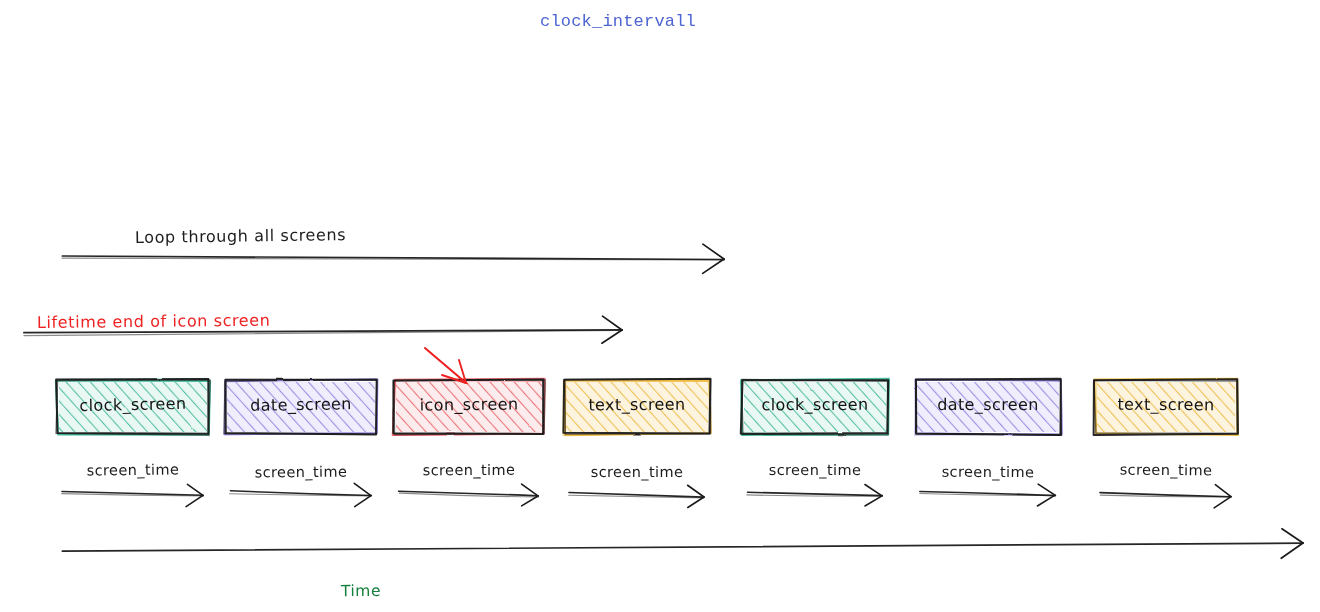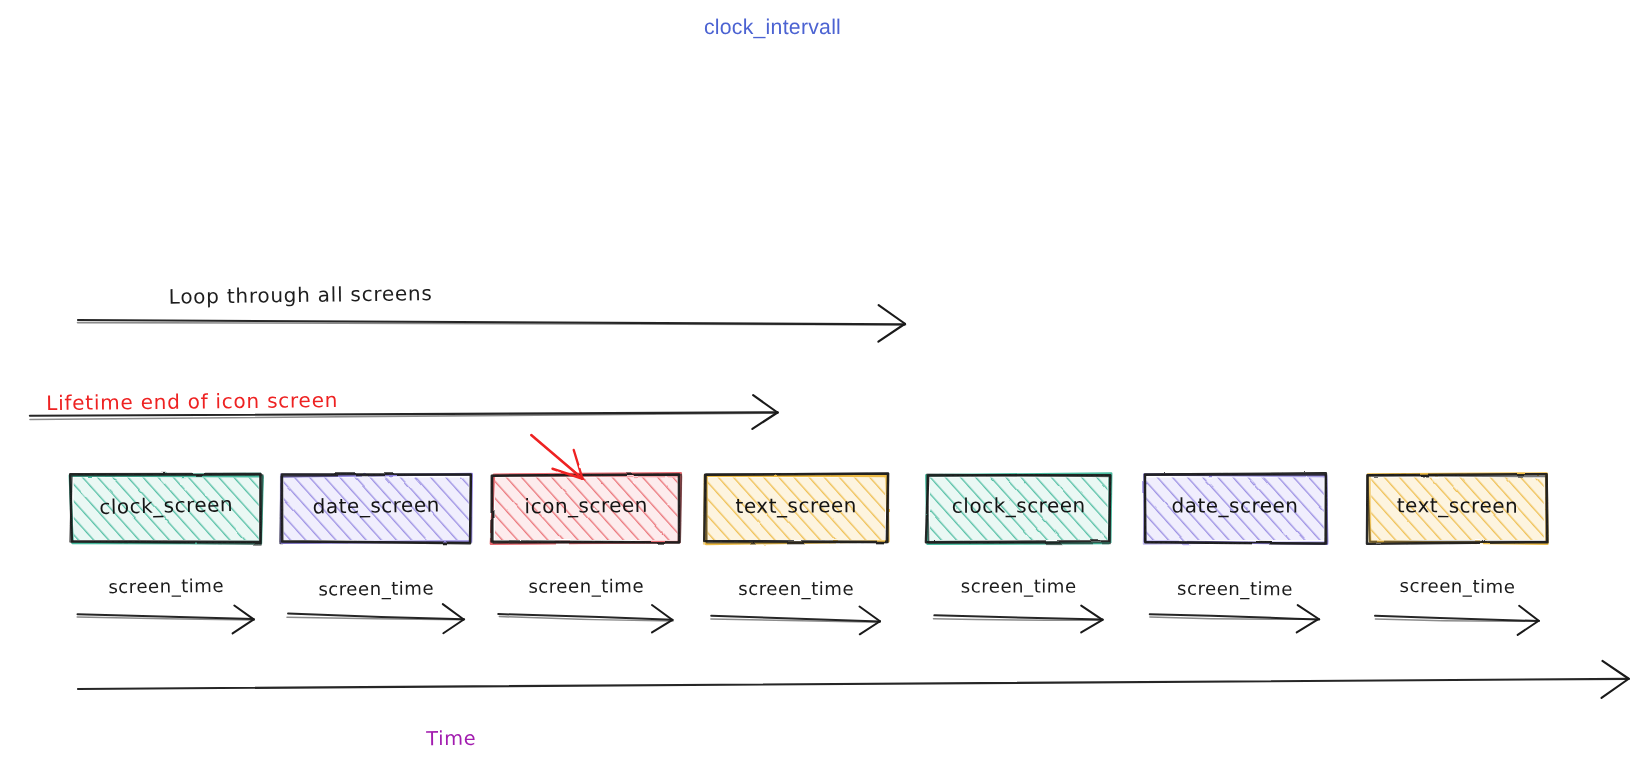--- a/index.html
+++ b/index.html
@@ -20,21 +20,21 @@
     width: 1320px;
     height: 612px;
   }
   .title {
     position: absolute;
     left: 0;
     top: 12px;
     width: 1236px;
     text-align: center;
     color: #4c63d2;
-    font-family: Liberation Sans, sans-serif;
+    font-family: Liberation Mono, monospace;
     font-size: 17px;
     letter-spacing: 0.2px;
   }
   
   .hand {
     position: absolute;
     font-family: "DejaVu Sans", sans-serif;
     font-size: 16px;
     color: #1d1d1d;
     white-space: nowrap;
@@ -55,21 +55,21 @@
     font-family: "DejaVu Sans", sans-serif;
     font-size: 14.5px;
     color: #1b1b1b;
     white-space: nowrap;
     letter-spacing: 0.4px;
   }
   .time-label {
     position: absolute;
     font-family: "DejaVu Sans", sans-serif;
     font-size: 15.5px;
-    color: #a21caf;
+    color: #15803d;
     white-space: nowrap;
     letter-spacing: 0.5px;
   }
 </style>
 </head>
 <body>
 
 <div class="title">clock_intervall</div>
 
 <svg id="canvas" viewBox="0 0 1320 612" xmlns="http://www.w3.org/2000/svg">

